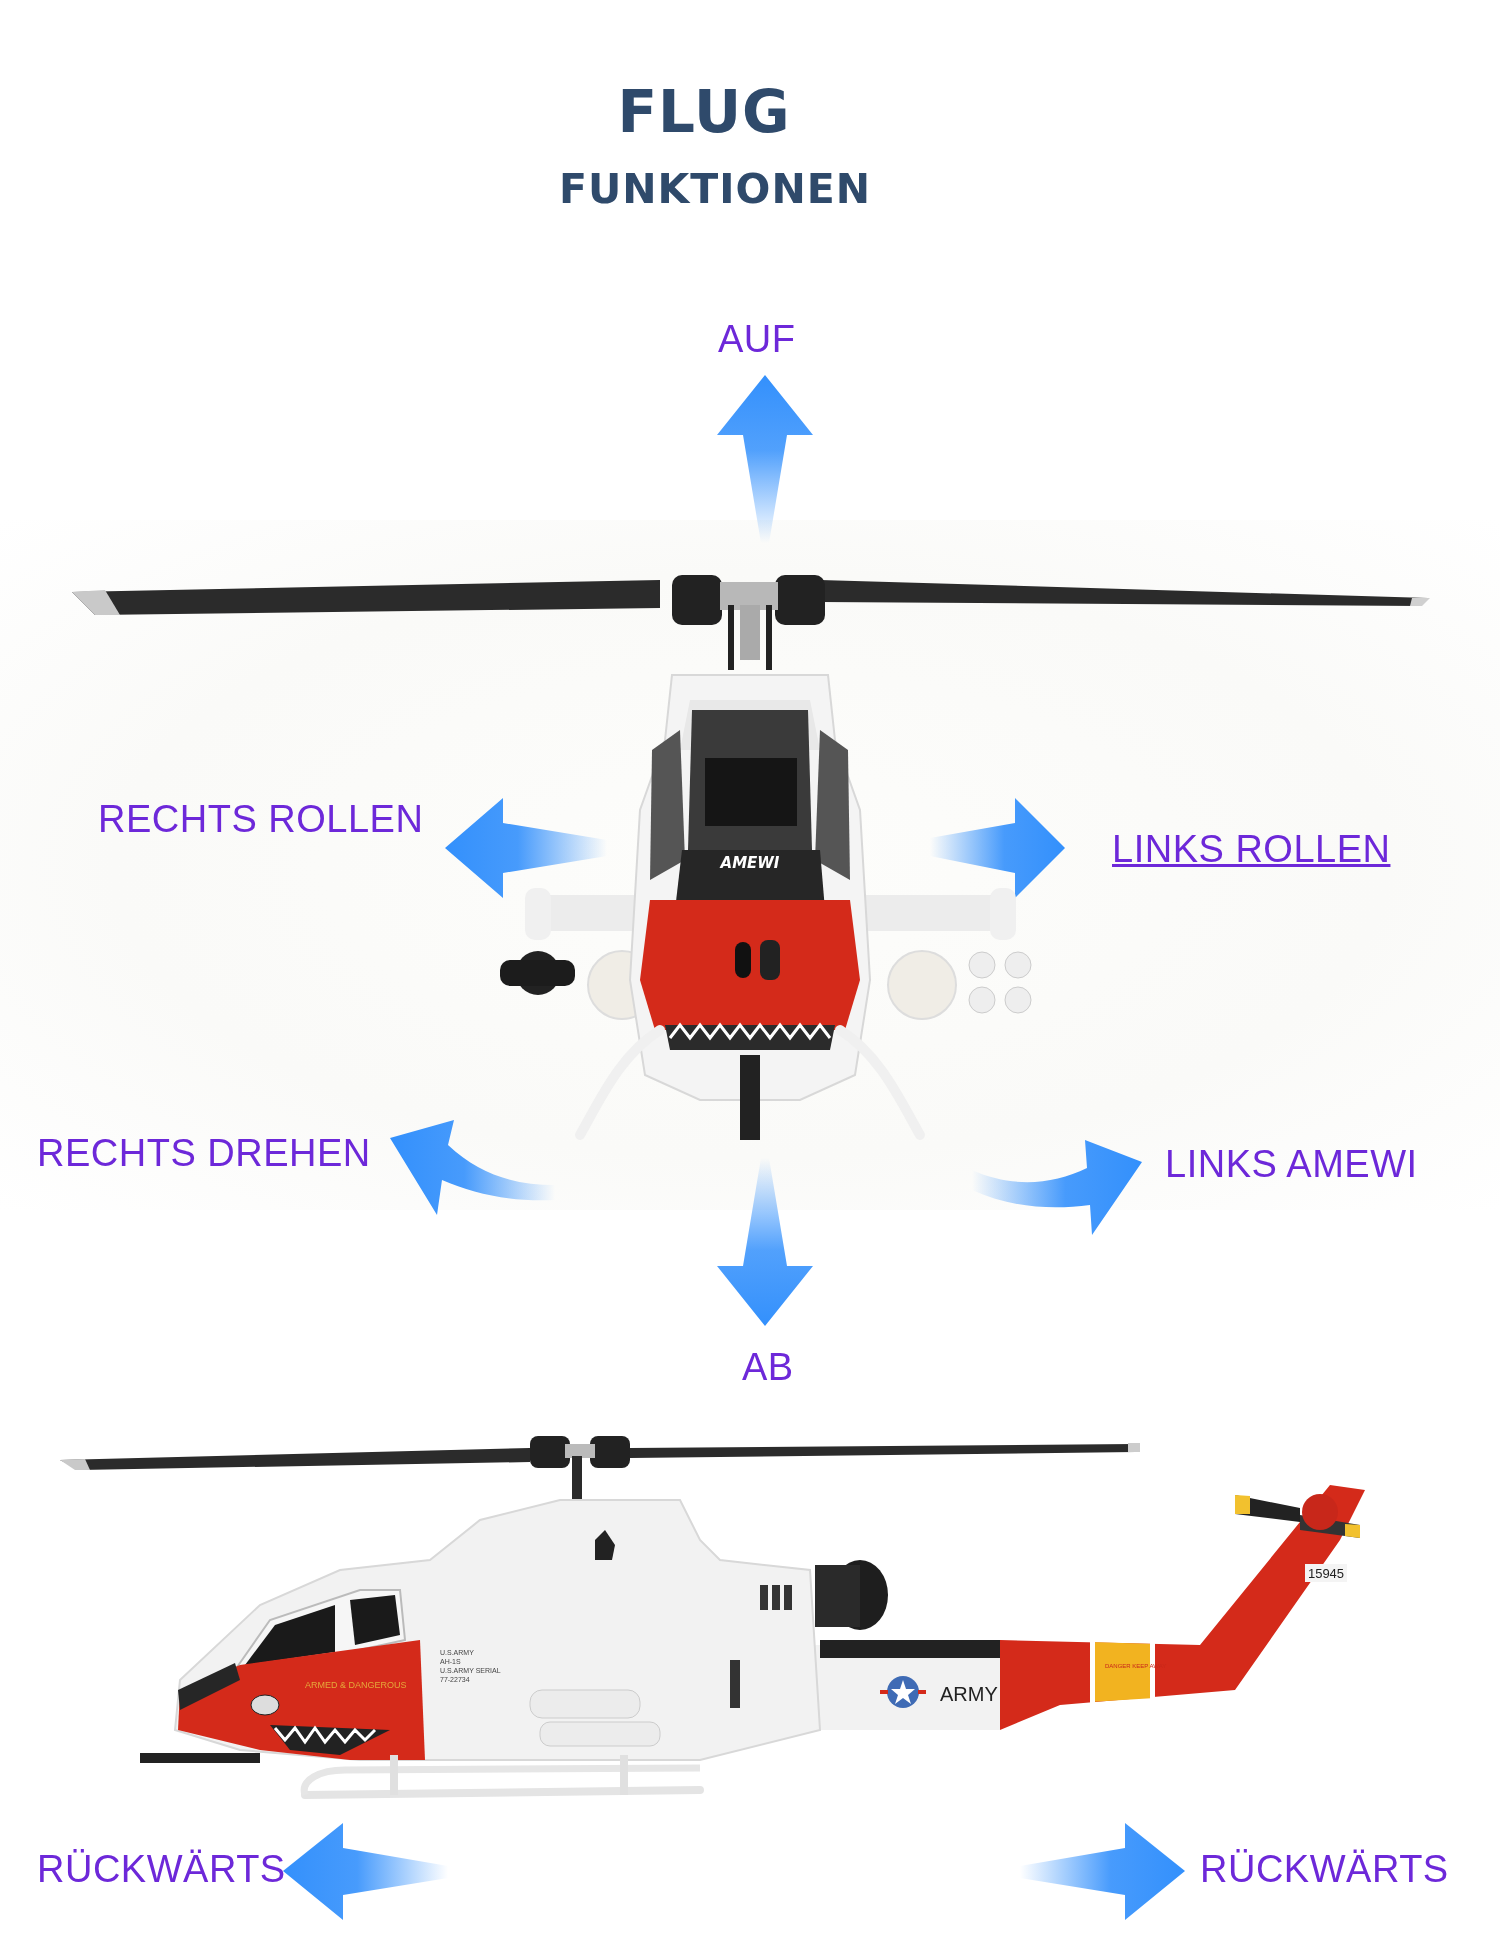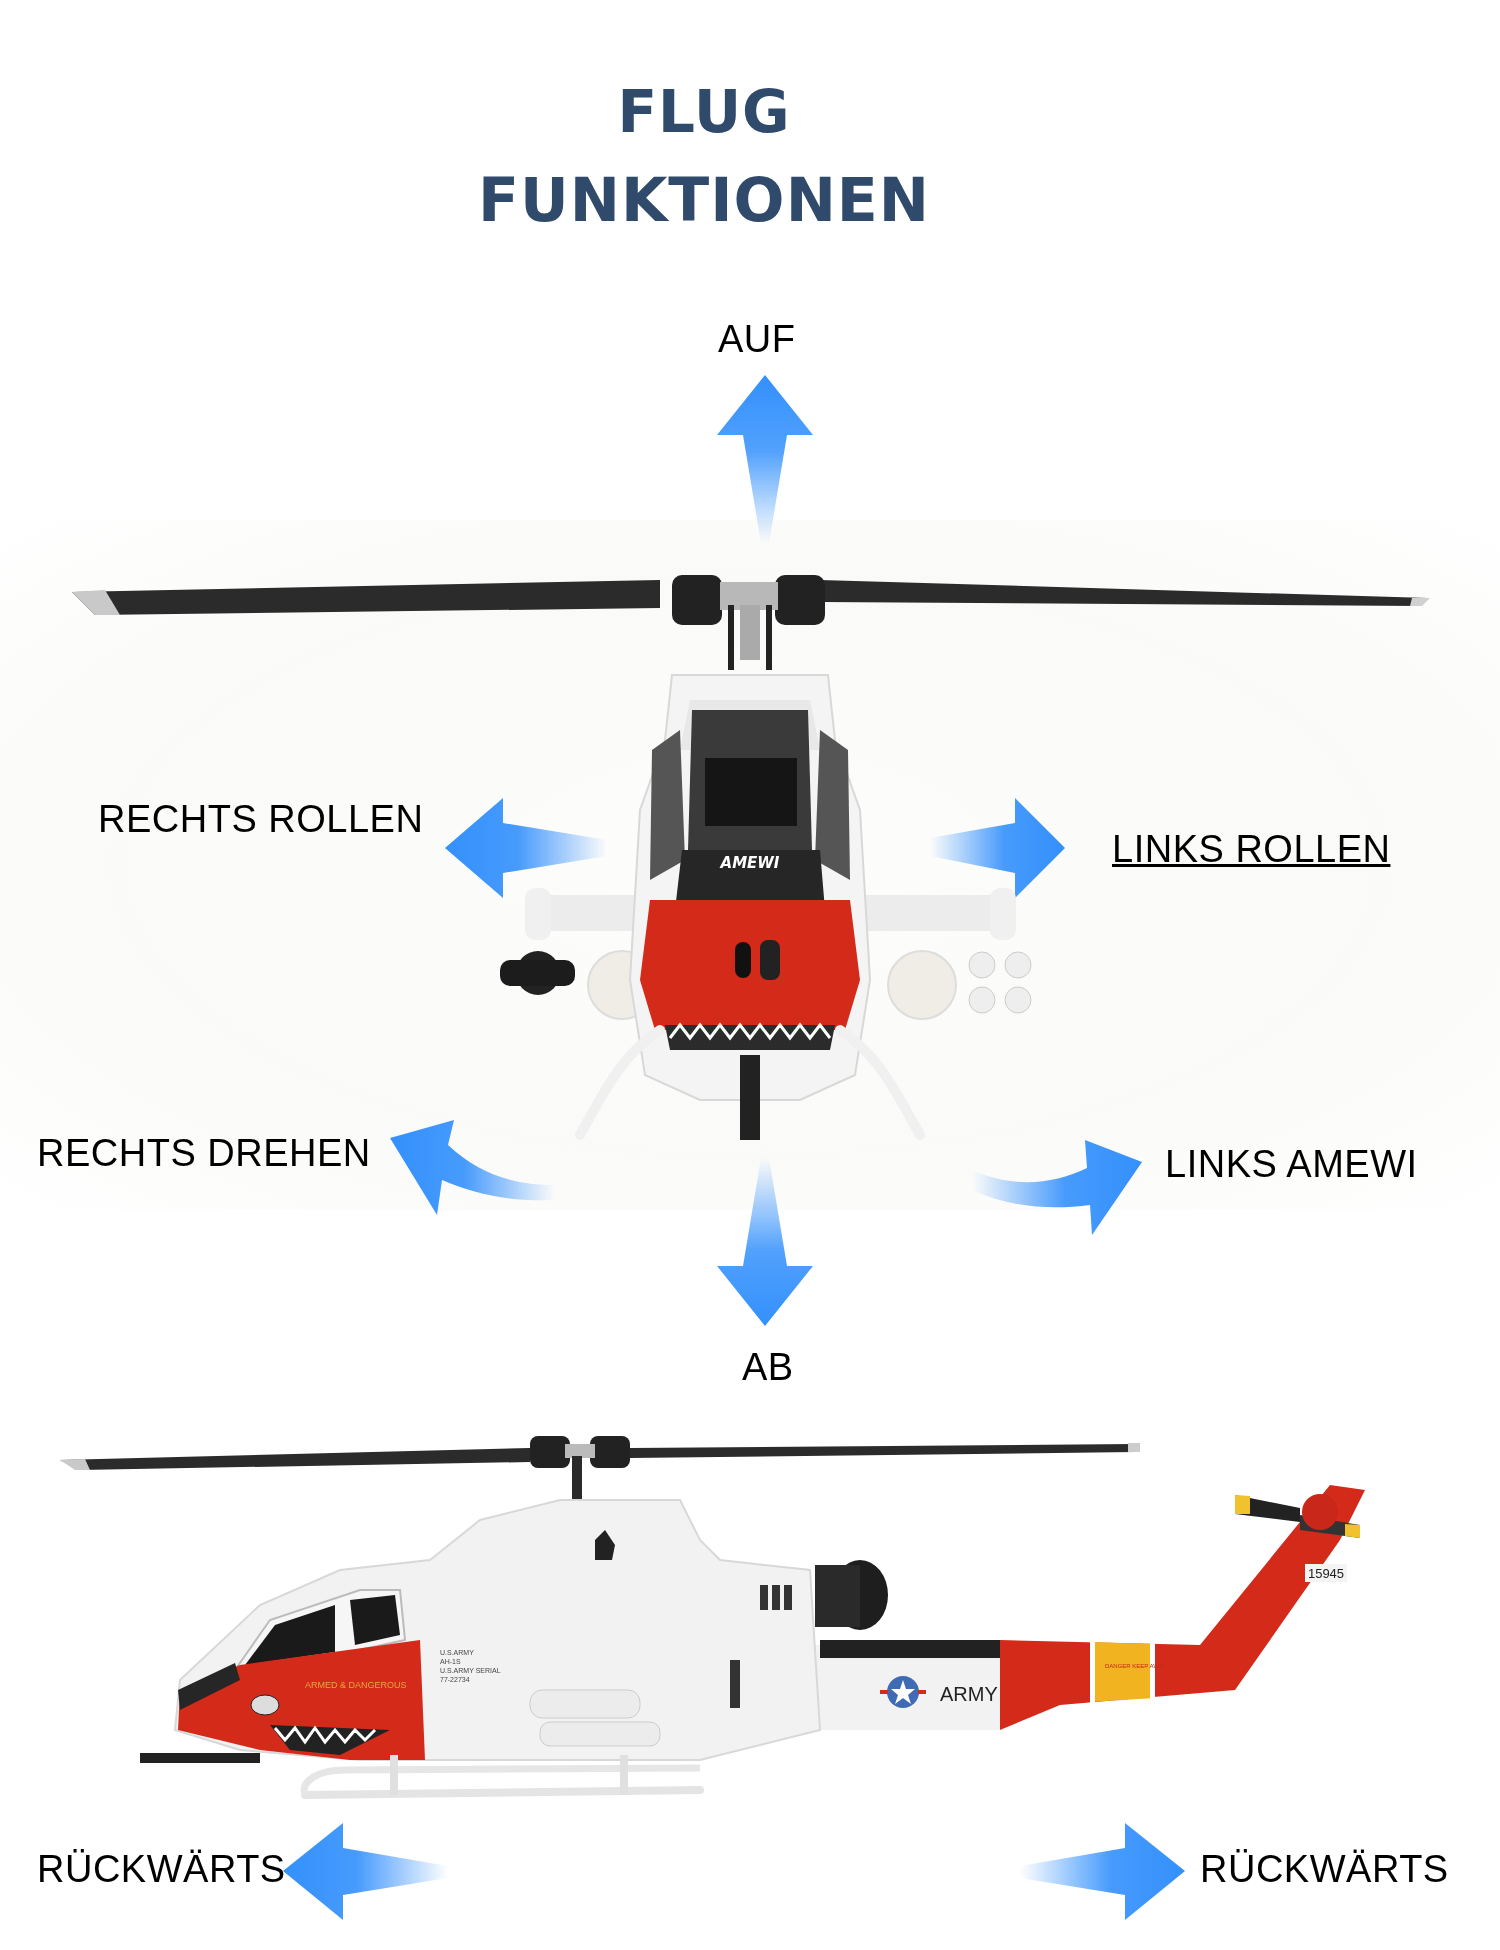--- a/index.html
+++ b/index.html
@@ -1,22 +1,22 @@
 <!DOCTYPE html>
 <html><head>
 <meta charset="utf-8">
 <style>
   html, body { margin:0; padding:0; }
   body { width:1500px; height:1950px; background:#ffffff; position:relative; overflow:hidden;
          font-family:"Liberation Sans", "DejaVu Sans", sans-serif; }
   .title { position:absolute; left:0; width:1408px; text-align:center; color:#2f4a6b;
            font-family:"DejaVu Sans", "Liberation Sans", sans-serif; font-weight:bold; letter-spacing:1px; }
   .title.l1 { top:78px; font-size:58px; }
-  .title.l2 { top:165px; font-size:60px; }
-  .label { position:absolute; color:#000000; font-size:38px; white-space:nowrap;
+  .title.l2 { top:165px; font-size:41px;padding-left:11px; }
+  .label { position:absolute; color:#6d28d9; font-size:38px; white-space:nowrap;
            font-family:"Liberation Sans", "DejaVu Sans", sans-serif; letter-spacing:0.5px; }
   .photo-bg { position:absolute; left:0; top:520px; width:1500px; height:690px;
               background:radial-gradient(ellipse at 50% 50%, #fdfdfb 0%, #fafaf8 60%, #ffffff 100%); }
   svg { position:absolute; overflow:visible; }
 </style>
 </head>
 <body>
 
 <div class="title l1">FLUG</div>
 <div class="title l2">FUNKTIONEN</div>

